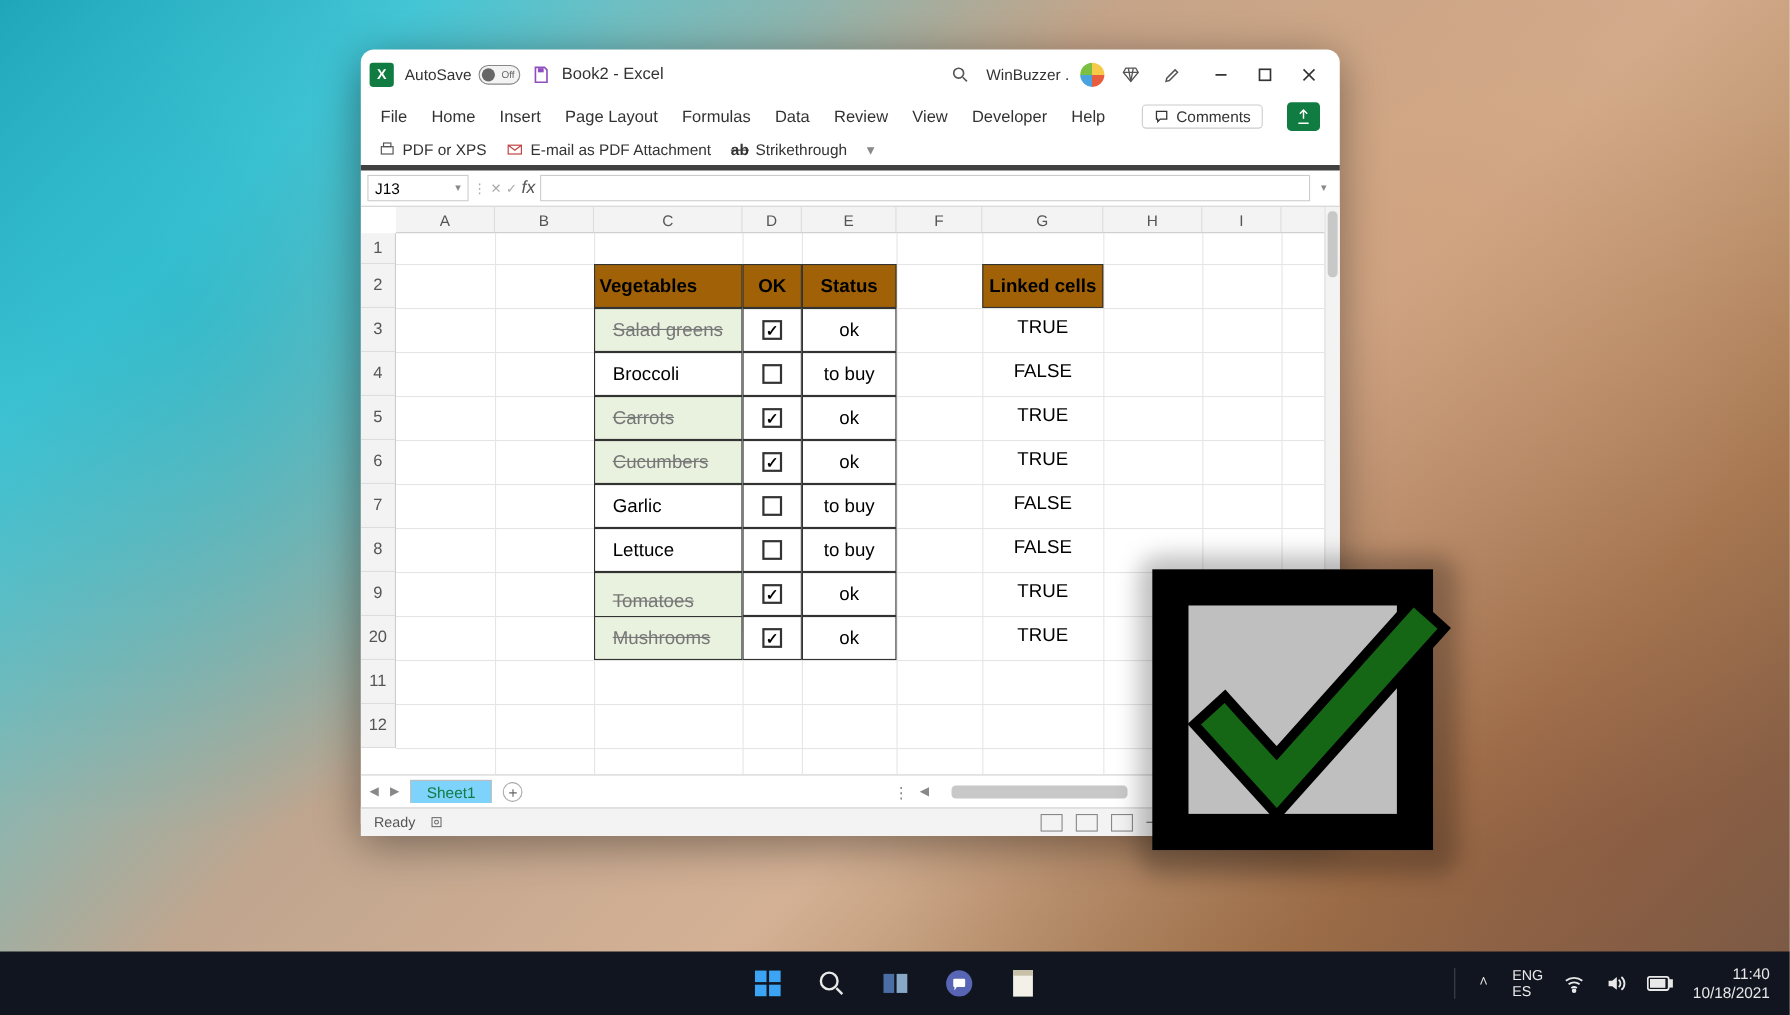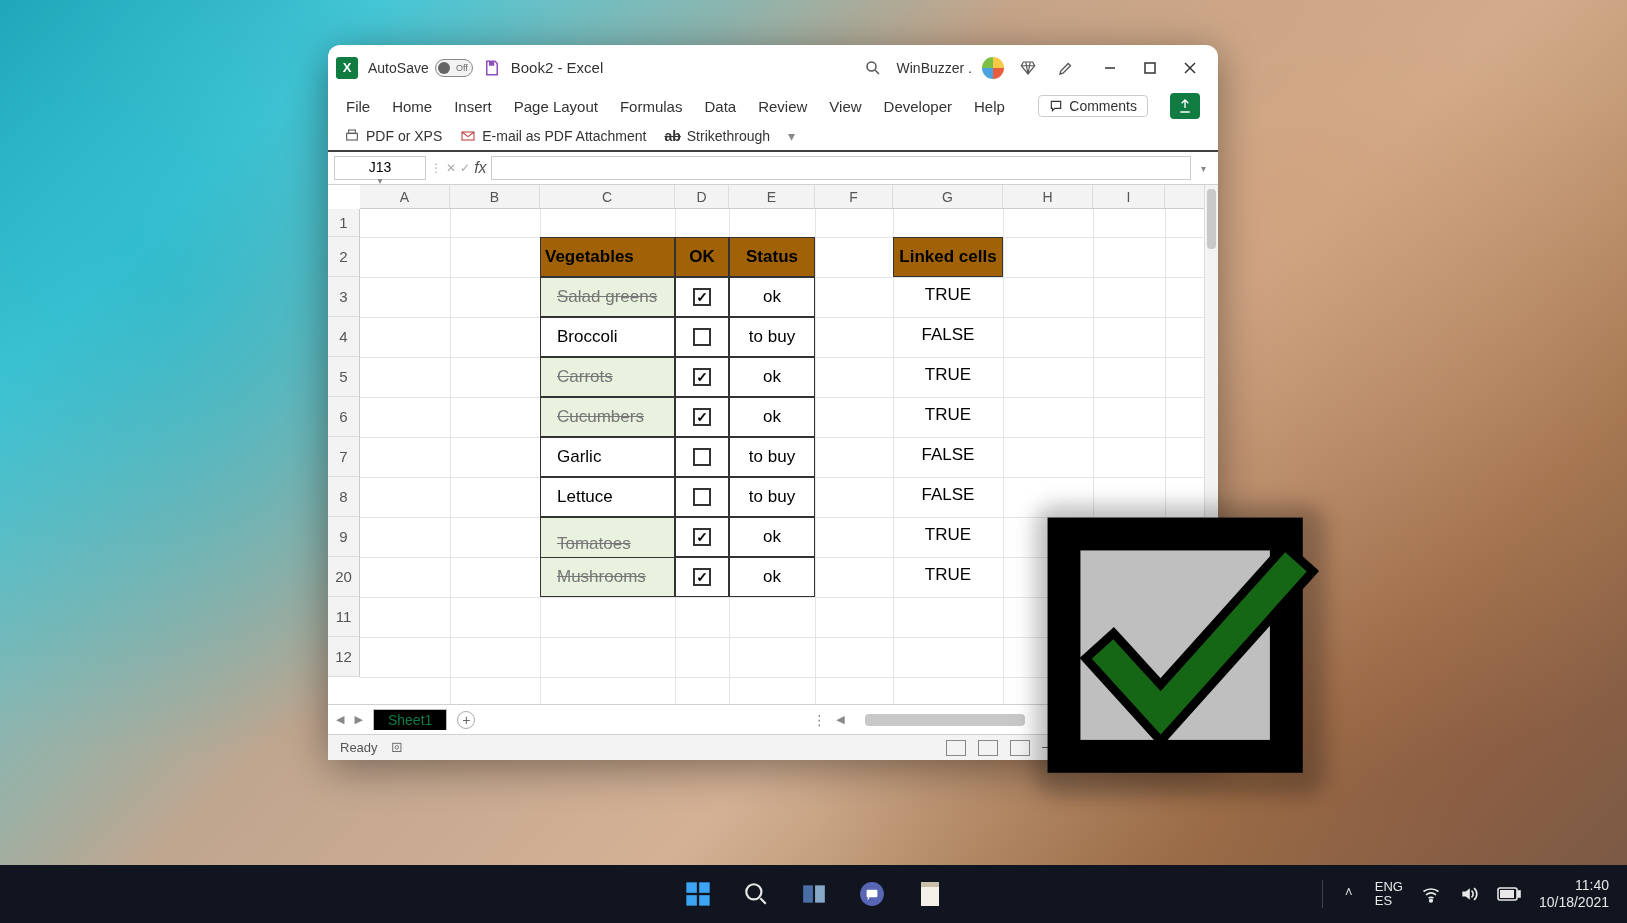--- a/index.html
+++ b/index.html
@@ -20,24 +20,24 @@
 .doc-title { font-size:15px; color:#333; }
 .title-gap { flex:1; }
 .tb-ico { width:28px; height:28px; display:flex; align-items:center; justify-content:center; color:#555; border-radius:4px; }
 .wb-logo { width:22px; height:22px; border-radius:50%; background:conic-gradient(#f7c948 0 90deg,#e85d3d 90deg 180deg,#4aa3df 180deg 270deg,#7bc043 270deg 360deg); }
 .wincontrols { display:flex; }
 .wincontrols .tb-ico { width:40px; height:32px; }
 .ribbon-tabs { display:flex; gap:22px; padding:0 18px; height:32px; align-items:center; font-size:15px; color:#333; }
 .ribbon-tabs span { cursor:default; }
 .comments-btn { margin-left:auto; border:1px solid #ccc; border-radius:4px; padding:2px 10px; display:flex; align-items:center; gap:6px; font-size:14px; }
 .share-btn { width:30px; height:26px; background:#107c41; border-radius:4px; display:flex; align-items:center; justify-content:center; color:#fff; }
-.qat { display:flex; gap:18px; padding:6px 16px; font-size:14px; color:#333; align-items:flex-end; border-bottom:2px solid #404040; }
+.qat { display:flex; gap:18px; padding:6px 16px; font-size:14px; color:#333; align-items:flex-end; border-bottom:5px solid #404040; }
 .qat-item { display:flex; align-items:center; gap:6px; }
 .formula-bar { display:flex; align-items:center; padding:4px 6px; gap:4px; border-bottom:1px solid #d0d0d0; }
-.namebox { width:92px; height:24px; border:1px solid #ccc; font-size:14px; padding:2px 6px; display:flex; align-items:center; justify-content:space-between;flex-direction:column; }
+.namebox { width:92px; height:24px; border:1px solid #ccc; font-size:14px; padding:2px 6px; display:flex; align-items:center; justify-content:space-between; }
 .fx-sep { color:#aaa; font-size:12px; }
 .fx-label { font-style:italic; color:#555; }
 .fx-input { flex:1; height:24px; border:1px solid #ccc; }
 .grid-wrap { flex:1; position:relative; overflow:hidden; display:flex; }
 .colheads { position:absolute; left:32px; right:14px; top:0; height:24px; display:flex; background:#f3f3f3; border-bottom:1px solid #ccc; z-index:2; }
 .colheads div { border-right:1px solid #ddd; display:flex; align-items:center; justify-content:center; font-size:14px; color:#555; }
 .rowheads { position:absolute; left:0; top:24px; width:32px; background:#f3f3f3; border-right:1px solid #ccc; z-index:2; }
 .rowheads div { height:40px; border-bottom:1px solid #ddd; display:flex; align-items:center; justify-content:center; font-size:15px; color:#555; }
 .rowheads div:first-child { height:28px; }
 .cells { position:absolute; left:32px; top:24px; right:14px; bottom:0; }
@@ -47,21 +47,21 @@
 .hdr-cell { background:#a16207; border:1px solid #333; font-weight:bold; font-size:17px; display:flex; align-items:center; padding:0 4px; }
 .body-cell { border:1px solid #333; font-size:17px; display:flex; align-items:center; padding:0 16px; background:#fff; }
 .veg-done { background:#e8f2de; color:#777; text-decoration:line-through; }
 .cbx { width:18px; height:18px; border:2px solid #333; margin:auto; display:flex; align-items:center; justify-content:center; background:#fff; }
 .cbx.on::after { content:"✓"; font-size:14px; font-weight:bold; color:#000; line-height:1; }
 .linked-cell { position:absolute; font-size:17px; }
 .vscroll { position:absolute; right:0; top:0; bottom:0; width:14px; background:#f3f3f3; border-left:1px solid #ddd; }
 .vscroll-thumb { position:absolute; top:4px; left:2px; right:2px; height:60px; background:#c8c8c8; border-radius:4px; }
 .sheet-tabs { height:30px; display:flex; align-items:center; border-top:1px solid #d0d0d0; padding:0 8px; gap:10px; font-size:14px; }
 .nav-arrow { color:#888; font-size:11px; }
-.sheet-tab { border:1px solid #bbb; border-bottom:none; padding:2px 14px; color:#107c41; background:#000000; }
+.sheet-tab { border:1px solid #bbb; border-bottom:none; padding:2px 14px; color:#107c41; background:#7dd3fc; }
 .add-sheet { width:18px; height:18px; border:1px solid #aaa; border-radius:50%; display:flex; align-items:center; justify-content:center; color:#666; }
 .hscroll { flex:1; height:12px; margin:0 10px; position:relative; }
 .hscroll-thumb { position:absolute; left:0; width:160px; top:0; bottom:0; background:#c8c8c8; border-radius:4px; }
 .statusbar { height:26px; display:flex; align-items:center; padding:0 12px; font-size:13px; color:#555; gap:12px; background:#f3f3f3; border-top:1px solid #d0d0d0; }
 .statusbar .gap { flex:1; }
 .view-ico { width:20px; height:16px; border:1px solid #888; }
 .zoom-slider { width:80px; height:4px; background:#ccc; position:relative; }
 .zoom-slider::after { content:""; position:absolute; left:40%; top:-4px; width:4px; height:12px; background:#666; }
 
 .overlay-check { position:absolute; left:1035px; top:505px; width:290px; height:290px; }

